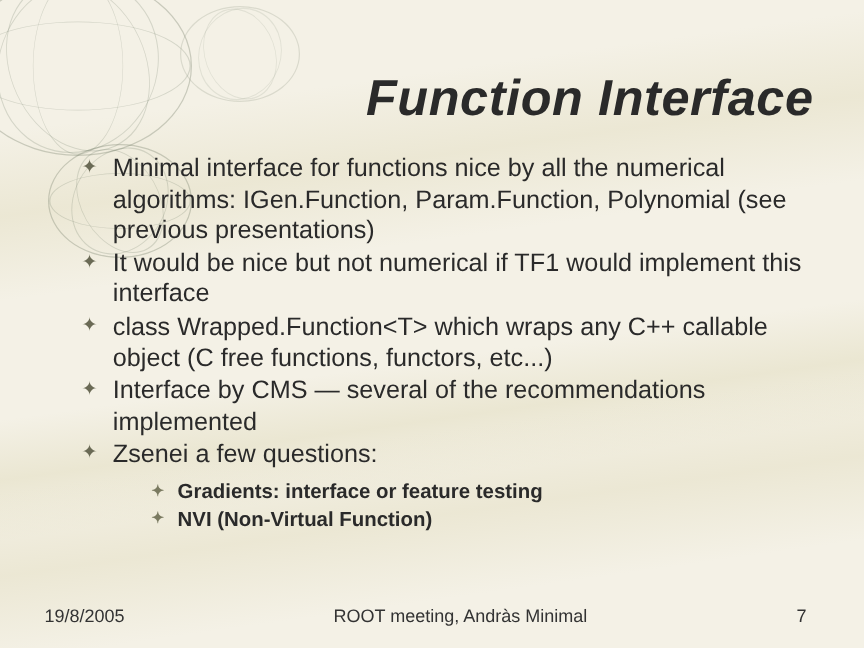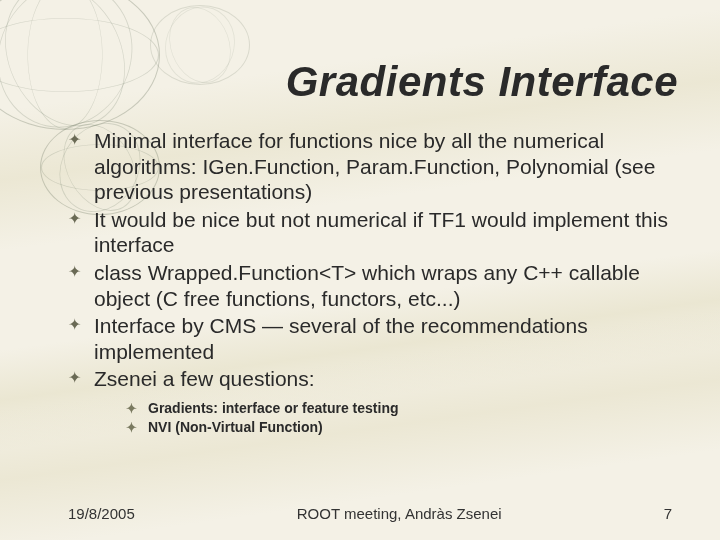--- a/index.html
+++ b/index.html
@@ -58,30 +58,30 @@
   .content {
     padding: 22px 48px 0 68px;
     font-size: 21px;
     line-height: 1.22;
   }
   ul.bullets { list-style: none; }
   ul.bullets > li { position: relative; padding-left: 26px; margin-bottom: 2px; }
   ul.bullets > li::before {
     content: "✦"; position: absolute; left: 0; top: 2px; font-size: 16px; color: #6a6a55;
   }
-  ul.sub { list-style: none; margin: 8px 0 0 32px; font-size: 14px; font-weight: 600; }
+  ul.sub { list-style: none; margin: 8px 0 0 32px; font-size: 17px; font-weight: 600; }
   ul.sub > li { position: relative; padding-left: 22px; margin-bottom: 2px; }
   ul.sub > li::before {
     content: "✦"; position: absolute; left: 0; top: 1px; font-size: 13px; color: #7a7a60;
   }
   .footer {
     position: absolute; left: 0; right: 0; bottom: 18px;
     display: flex; align-items: baseline;
     font-size: 15px; color: #333;
-    padding: 0 48px 0 68px;
+    padding: 0 48px 0 37px;
   }
   .footer .date { flex: 0 0 auto; }
   .footer .mid  { flex: 1 1 auto; text-align: center; }
   .footer .pg   { flex: 0 0 auto; }
 </style>
 </head>
 <body>
 
 <div class="bg-lines">
     <div class="l2"></div>
@@ -96,36 +96,36 @@
   <div class="ring r2"></div>
     <div class="ring r3"></div>
     <div class="ring r4"></div>
 </div>
 <div class="sphere s3">
   <div class="ring r2"></div>
     <div class="ring r3"></div>
 </div>
 
 <div class="slide">
-  <h1 class="title">Gradients Interface</h1>
+  <h1 class="title">Function Interface</h1>
 
   <div class="content">
     <ul class="bullets">
       <li>Minimal interface for functions nice by all the numerical algorithms: IGen.Function, Param.Function, Polynomial (see previous presentations)</li>
       <li>It would be nice but not numerical if TF1 would implement this interface</li>
       <li>class Wrapped.Function&lt;T&gt; which wraps any C++ callable object (C free functions, functors, etc...)</li>
       <li>Interface by CMS — several of the recommendations implemented</li>
       <li>
         <span>Zsenei a few questions:</span>
         <ul class="sub">
           <li>Gradients: interface or feature testing</li>
           <li>NVI (Non-Virtual Function)</li>
         </ul>
       </li>
     </ul>
   </div>
 
   <div class="footer">
     <span class="date">19/8/2005</span>
-    <span class="mid">ROOT meeting, Andràs Zsenei</span>
+    <span class="mid">ROOT meeting, Andràs Minimal</span>
     <span class="pg">7</span>
   </div>
 </div>
 
 </body></html>

